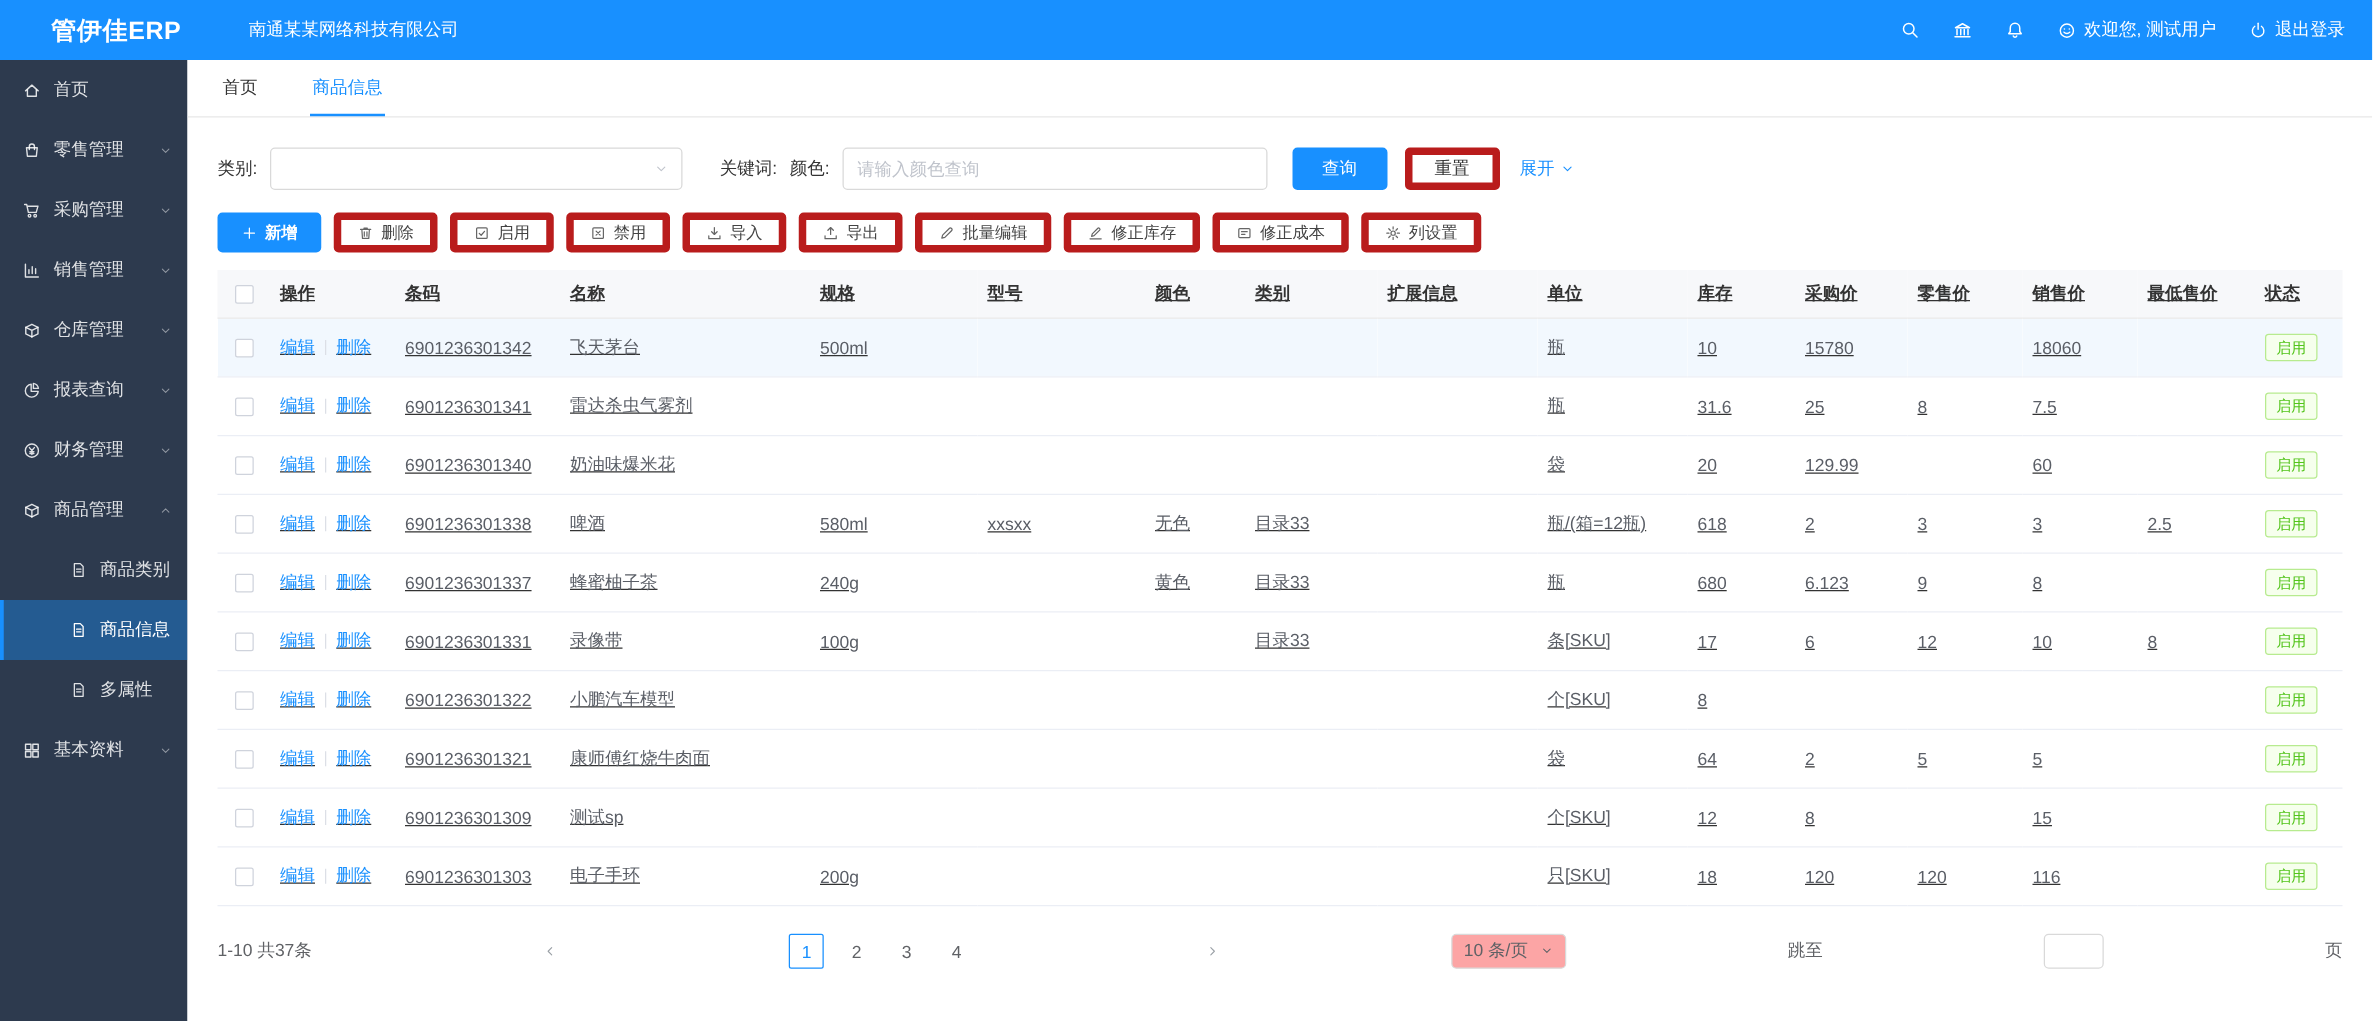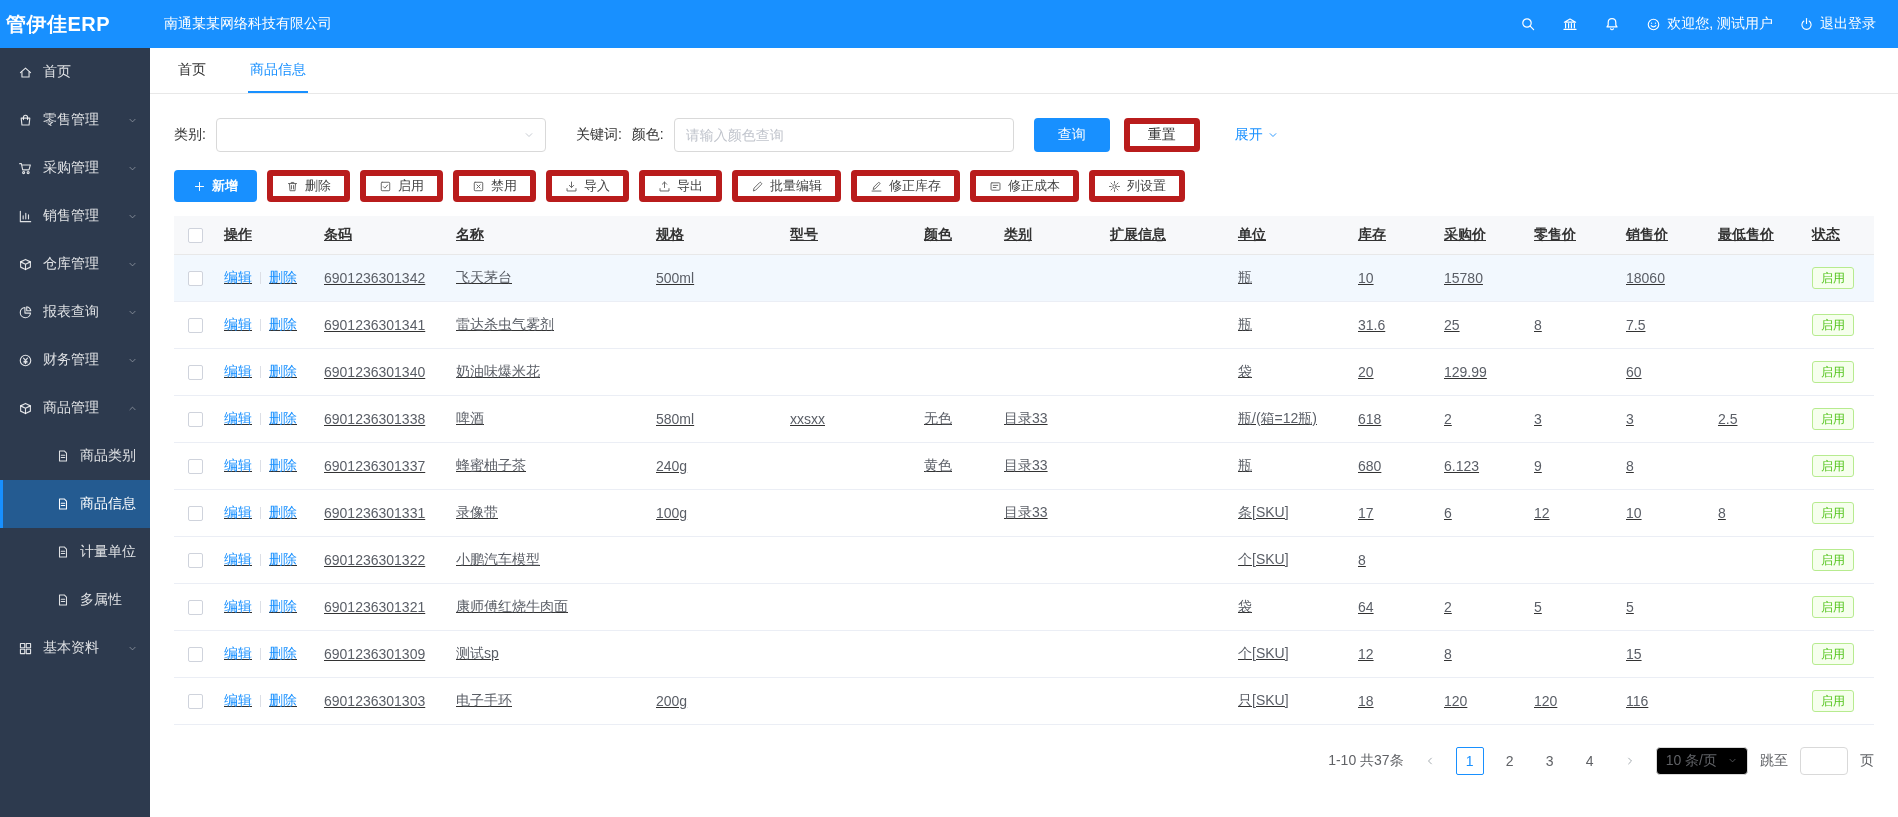--- a/index.html
+++ b/index.html
@@ -3,21 +3,21 @@
 <meta charset="utf-8">
 <style>
   * { box-sizing: border-box; }
   html,body { margin:0; padding:0; background:#fff; }
   body { font-family:"Liberation Sans","DejaVu Sans",sans-serif; color:#333; }
   .app { width:1898px; height:817px; display:grid; grid-template-columns:150px 1fr;
          grid-template-rows:48px 1fr; overflow:hidden; background:#fff; }
 
   
   .topbar { grid-column:1/3; background:#1890ff; color:#fff; display:flex; align-items:center; }
-  .logo { width:150px; padding-left:6px; font-size:20px; font-weight:bold; letter-spacing:.5px; cursor:pointer; white-space:nowrap; }
+  .logo { width:150px; padding-left:6px; font-size:20px; font-weight:bold; letter-spacing:.5px; cursor:pointer; white-space:nowrap;margin-left:35px; }
   .company { font-size:14px; margin-left:14px; }
   .topbar-right { margin-left:auto; display:flex; align-items:center; gap:26px; padding-right:22px; font-size:14px; }
   .tb-item { display:flex; align-items:center; gap:6px; cursor:pointer; }
 
   
   .sidebar { background:#2d3a4e; overflow:hidden; }
   .side-item { height:48px; display:flex; align-items:center; gap:10px; padding:0 12px 0 18px;
                color:rgba(255,255,255,.85); font-size:14px; cursor:pointer; position:relative; }
   .side-item .side-chev { margin-left:auto; opacity:.55; }
   .side-item.child { padding-left:56px; }
@@ -41,21 +41,21 @@
   input.txt { width:330px; height:34px; border:1px solid #d9d9d9; border-radius:4px; padding:0 11px;
               font-size:14px; margin-right:30px; outline:none; color:#333;
               font-family:"Liberation Sans","DejaVu Sans",sans-serif; }
   input.txt.color { width:340px; margin-right:20px; }
   input.txt::placeholder { color:#c0c4cc; }
   .btn { height:34px; padding:0 18px; border:6px solid #b91c1c; background:#fff; border-radius:4px;
          font-size:14px; color:#333; cursor:pointer; display:inline-flex; align-items:center; gap:6px;
          font-family:"Liberation Sans","DejaVu Sans",sans-serif; white-space:nowrap; }
   .btn.primary { background:var(--accent,#1890ff); border-color:var(--accent,#1890ff); color:#fff; }
   .filterbar .btn + .btn { margin-left:14px; }
-  .expand { color:var(--accent,#1890ff); margin-left:35px; display:flex; align-items:center; gap:4px; cursor:pointer; font-size:14px; text-decoration:none; }
+  .expand { color:var(--accent,#1890ff); margin-left:16px; display:flex; align-items:center; gap:4px; cursor:pointer; font-size:14px; text-decoration:none; }
 
   
   .toolbar { margin-top:18px; display:flex; gap:10px; }
   .toolbar .btn { height:32px; padding:0 13px; font-size:13px; color:#444; }
   .toolbar .btn .ic { color:#666; }
   .toolbar .btn.primary { color:#fff;font-weight:bold; }
   .toolbar .btn.primary .ic { color:#fff; }
 
   
   table { width:100%; border-collapse:collapse; margin-top:14px; table-layout:fixed; font-size:14px;text-decoration:underline; }
@@ -67,28 +67,28 @@
   .td-check, .th-check { padding-left:14px; }
   a.op-link { color:var(--accent,#1890ff); cursor:pointer; text-decoration:none; }
   .sep { display:inline-block; width:1px; height:12px; background:#dcdfe6; margin:0 8px; vertical-align:middle; }
   .checkbox { display:inline-block; width:15px; height:15px; border:1px solid #cfd3dc; border-radius:2px;
               background:#fff; cursor:pointer; vertical-align:middle; }
   .badge { display:inline-block; padding:1px 8px; font-size:12px; line-height:18px; color:#52c41a;
            background:#f6ffed; border:1px solid #b7eb8f; border-radius:3px; }
 
   
   .pagination { margin-top:22px; padding-bottom:24px; display:flex; align-items:center;
-                justify-content:flex-end; gap:12px; font-size:14px; color:#606266; }
+                justify-content:space-between; gap:12px; font-size:14px; color:#606266; }
   .pg-pages { display:flex; align-items:center; gap:12px; }
   .page-btn { min-width:28px; height:28px; display:inline-flex; align-items:center; justify-content:center;
               cursor:pointer; border-radius:2px; color:#606266; background:#fff; }
   .page-btn.active { border:1px solid var(--accent,#1890ff); color:var(--accent,#1890ff); }
   .page-chev { color:#9aa0a6; }
   .size-select { height:28px; border:1px solid #d9d9d9; border-radius:4px; display:inline-flex;
-                 align-items:center; gap:10px; padding:0 9px; cursor:pointer; color:#606266; background:#000000; }
+                 align-items:center; gap:10px; padding:0 9px; cursor:pointer; color:#606266; background:#fca5a5; }
   .jump-input { width:48px; height:28px; border:1px solid #d9d9d9; border-radius:4px; outline:none; }
   .ic { flex-shrink:0; display:inline-block; vertical-align:middle; }
 </style>
 </head>
 <body>
 
 <div class="app">
 
   <header class="topbar">
     <div class="logo">管伊佳ERP</div>
@@ -223,27 +223,20 @@
           <path d="M4 2.2h5.4L12 4.8v9H4z"></path>
           <path d="M6 7.2h4M6 9.7h4"></path>
         </svg>
         <span>商品信息</span>
       </div>
       <div class="side-item child">
         <svg class="ic " width="14" height="14" viewBox="0 0 16 16" fill="none" stroke="currentColor" stroke-width="1.2" stroke-linecap="round" stroke-linejoin="round">
           <path d="M4 2.2h5.4L12 4.8v9H4z"></path>
           <path d="M6 7.2h4M6 9.7h4"></path>
         </svg>
-        <span>计量单位</span>
-      </div>
-      <div class="side-item child">
-        <svg class="ic " width="14" height="14" viewBox="0 0 16 16" fill="none" stroke="currentColor" stroke-width="1.2" stroke-linecap="round" stroke-linejoin="round">
-          <path d="M4 2.2h5.4L12 4.8v9H4z"></path>
-          <path d="M6 7.2h4M6 9.7h4"></path>
-        </svg>
         <span>多属性</span>
       </div>
       <div class="side-item">
         <svg class="ic " width="15" height="15" viewBox="0 0 16 16" fill="none" stroke="currentColor" stroke-width="1.2" stroke-linecap="round" stroke-linejoin="round">
           <rect x="2.6" y="2.6" width="4.6" height="4.6"></rect>
           <rect x="8.8" y="2.6" width="4.6" height="4.6"></rect>
           <rect x="2.6" y="8.8" width="4.6" height="4.6"></rect>
           <rect x="8.8" y="8.8" width="4.6" height="4.6"></rect>
         </svg>
         <span>基本资料</span>

